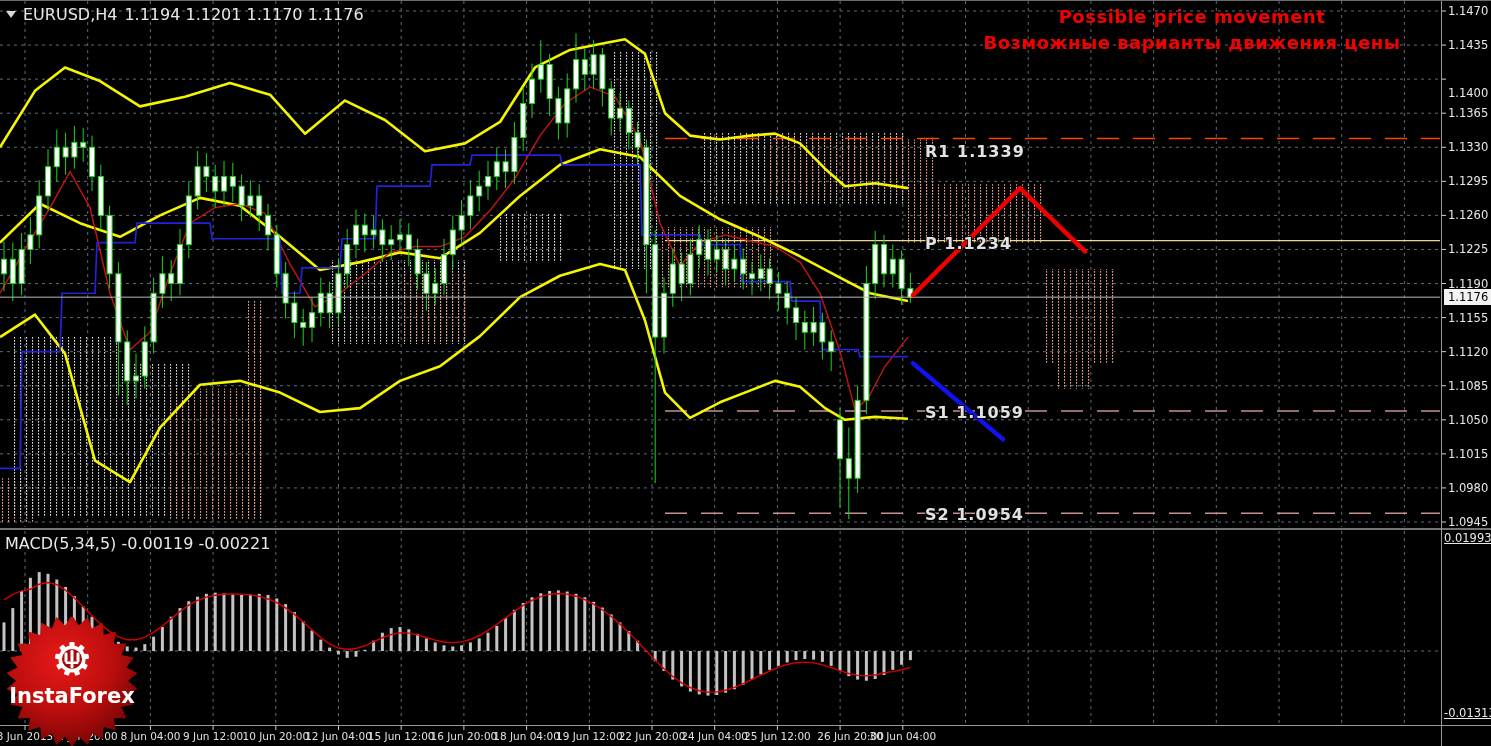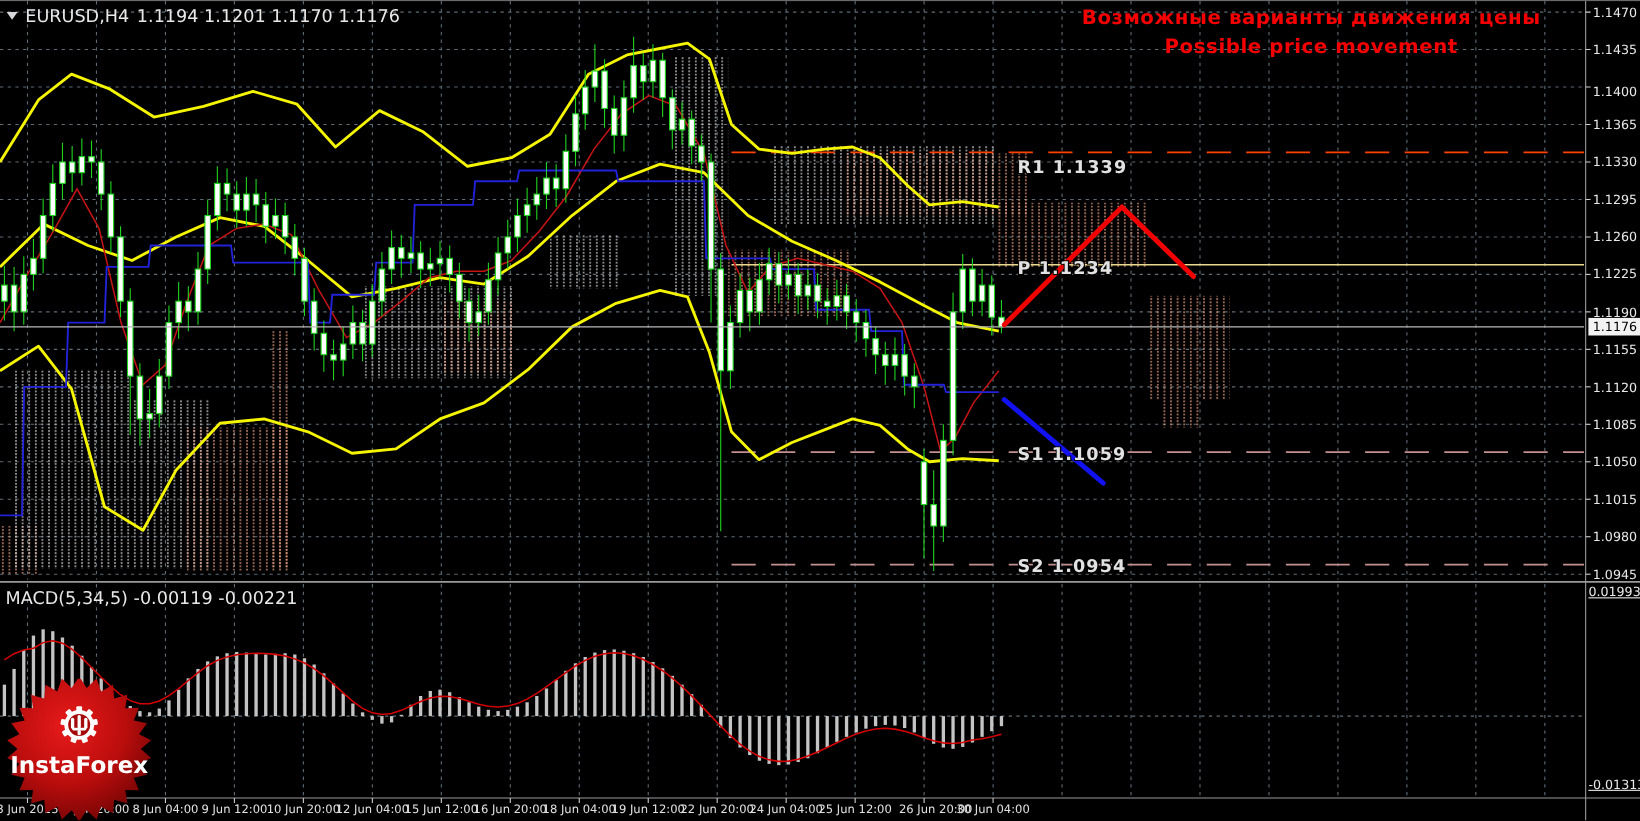--- a/index.html
+++ b/index.html
@@ -478,38 +478,38 @@
       <line x1="902.8000000000001" y1="724.5" x2="902.8000000000001" y2="729" stroke="#cfcfcf"></line>
     </svg>
 
   <div class="ovl" id="chart-title">
     <span id="sym-tri"></span>
     <span>EURUSD,H4</span>
     <span>1.1194 1.1201 1.1170 1.1176</span>
   </div>
 
   <div class="ovl" id="annotation">
+    <div>Possible price movement</div>
     <div>Возможные варианты движения цены</div>
-    <div>Possible price movement</div>
   </div>
 
   <div class="ovl pivot-label" id="pl-r1" style="left: 925px; top: 140.507px;">R1 1.1339</div>
   <div class="ovl pivot-label" id="pl-p" style="left: 925px; top: 232.707px;">P 1.1234</div>
   <div class="ovl pivot-label" id="pl-s1" style="left: 925px; top: 402.04px;">S1 1.1059</div>
   <div class="ovl pivot-label" id="pl-s2" style="left: 925px; top: 504.24px;">S2 1.0954</div>
 
   <div class="ovl" id="macd-label">MACD(5,34,5) -0.00119 -0.00221</div>
 
   <div class="ovl" id="right-axis">
     <div id="price-badge" style="top: 288.16px;">1.1176</div>
     <div class="mtick" id="macd-top" style="top: 530px;">0.01993</div>
     <div class="mtick" id="macd-bot" style="top: 705px;">-0.01313</div>
   <div class="ptick" style="top: 3px;">1.1470</div>
       <div class="ptick" style="top: 37.0667px;">1.1435</div>
-      <div class="ptick" style="top: 75px;">1.1400</div>
+      <div class="ptick" style="top: 85px;">1.1400</div>
       <div class="ptick" style="top: 105.2px;">1.1365</div>
       <div class="ptick" style="top: 139.267px;">1.1330</div>
       <div class="ptick" style="top: 173.333px;">1.1295</div>
       <div class="ptick" style="top: 207.4px;">1.1260</div>
       <div class="ptick" style="top: 241.467px;">1.1225</div>
       <div class="ptick" style="top: 275.533px;">1.1190</div>
       <div class="ptick" style="top: 309.6px;">1.1155</div>
       <div class="ptick" style="top: 343.667px;">1.1120</div>
       <div class="ptick" style="top: 377.733px;">1.1085</div>
       <div class="ptick" style="top: 411.8px;">1.1050</div>

